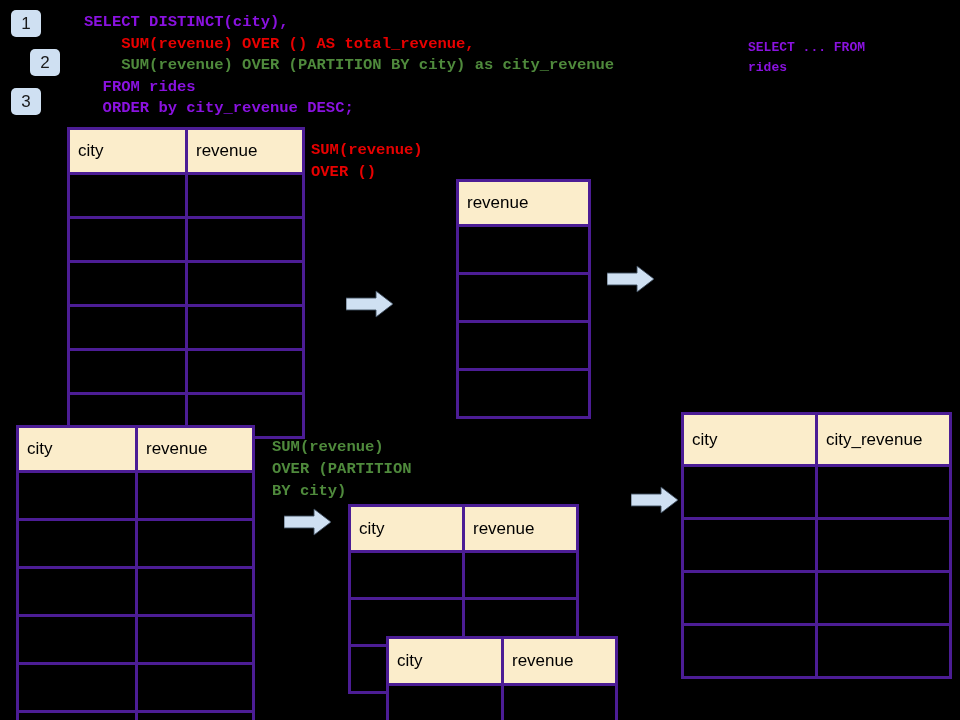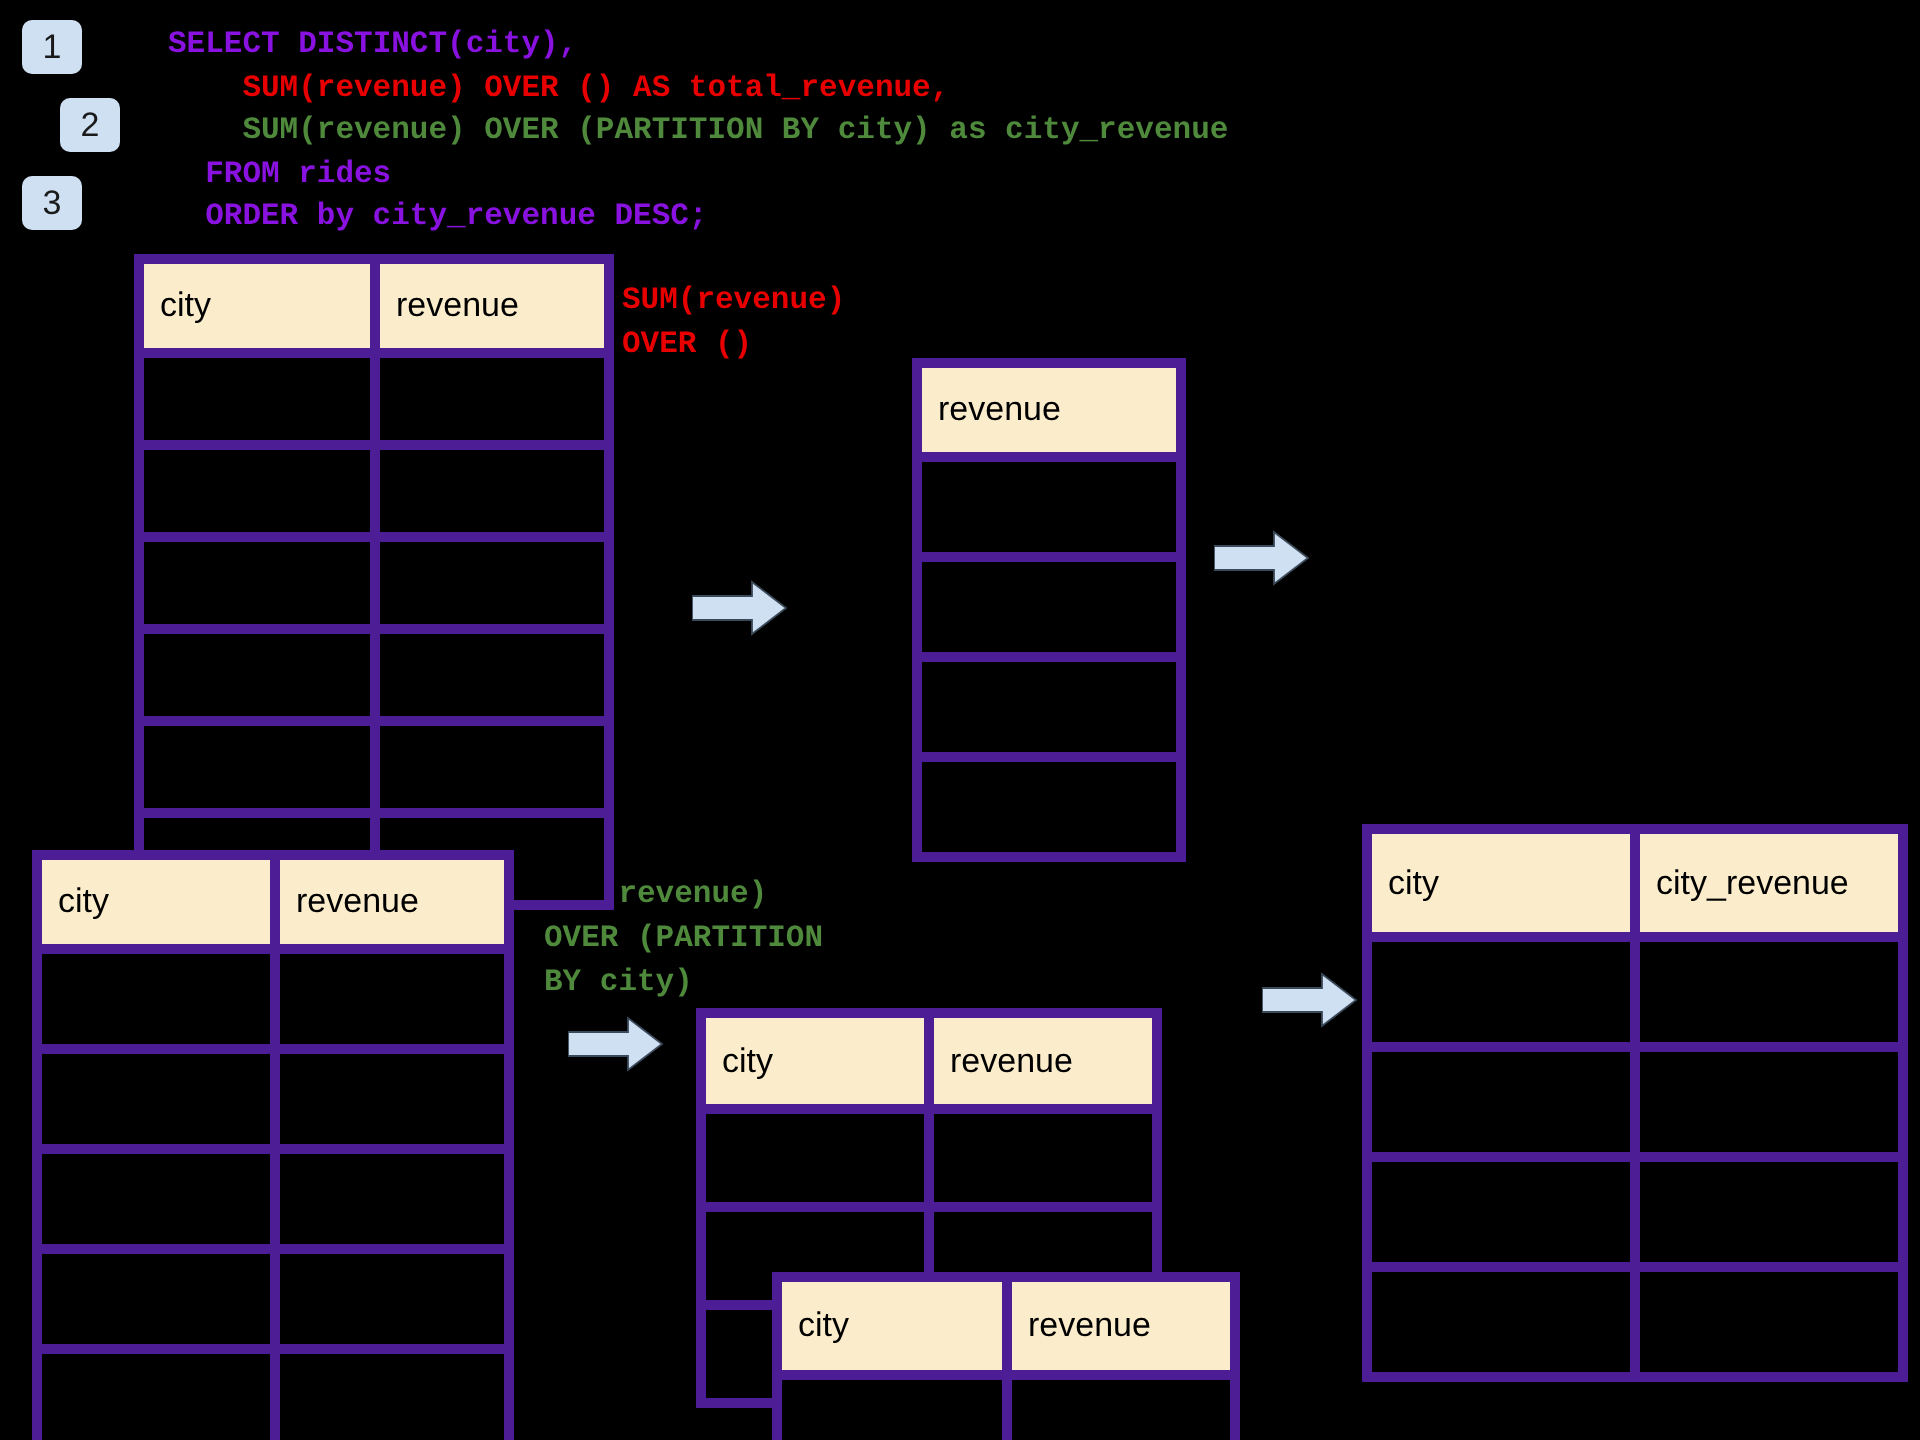--- a/index.html
+++ b/index.html
@@ -62,21 +62,21 @@
   }
 
   
   .tbl {
     position: absolute;
     border-collapse: collapse;
     table-layout: fixed;
     background: #000000;
   }
   .tbl th, .tbl td {
-    border: 5px solid #4c1d95;
+    border: 3px solid #4c1d95;
     padding: 2px;
     margin: 12px;
   }
   .tbl th {
     background: #fbedcb;
     color: #000000;
     font-family: "Liberation Sans", sans-serif;
     font-weight: normal;
     font-size: 17px;
     text-align: left;
@@ -97,20 +97,22 @@
 <div id="stage">
 
   <div id="badges-layer">
       <div class="badge" style="left: 11px; top: 10px; background: rgb(207, 224, 242);"><span>1</span></div>
       <div class="badge" style="left: 30px; top: 49px; background: rgb(207, 224, 242);"><span>2</span></div>
       <div class="badge" style="left: 11px; top: 88px; background: rgb(207, 224, 242);"><span>3</span></div>
     </div>
 
   <div id="sql-block" class="sql" style="left: 84px; top: 12px;"><div class="sql-line" style="color: rgb(138, 18, 224); padding-left: 0px;">SELECT DISTINCT(city),</div><div class="sql-line" style="color: rgb(232, 0, 0); padding-left: 37.2px;">SUM(revenue) OVER () AS total_revenue,</div><div class="sql-line" style="color: rgb(79, 138, 60); padding-left: 37.2px;">SUM(revenue) OVER (PARTITION BY city) as city_revenue</div><div class="sql-line" style="color: rgb(138, 18, 224); padding-left: 18.6px;">FROM rides</div><div class="sql-line" style="color: rgb(138, 18, 224); padding-left: 18.6px;">ORDER by city_revenue DESC;</div></div>
 
+  <div id="anno-select-from" class="anno-small" style="left: 748px; top: 38px; color: rgb(138, 18, 224);">SELECT ... FROM
+rides</div>
   <div id="anno-sum-over-empty" class="anno" style="left: 311px; top: 139px; color: rgb(232, 0, 0);">SUM(revenue)
 OVER ()</div>
   <div id="anno-sum-over-partition" class="anno" style="left: 272px; top: 436px; color: rgb(79, 138, 60);">SUM(revenue)
 OVER (PARTITION
 BY city)</div>
 
   <div id="tables-layer">
       <table class="tbl" style="left: 67px; top: 127px; width: 237px;">
         <colgroup>
           <col style="width: 118px;">

